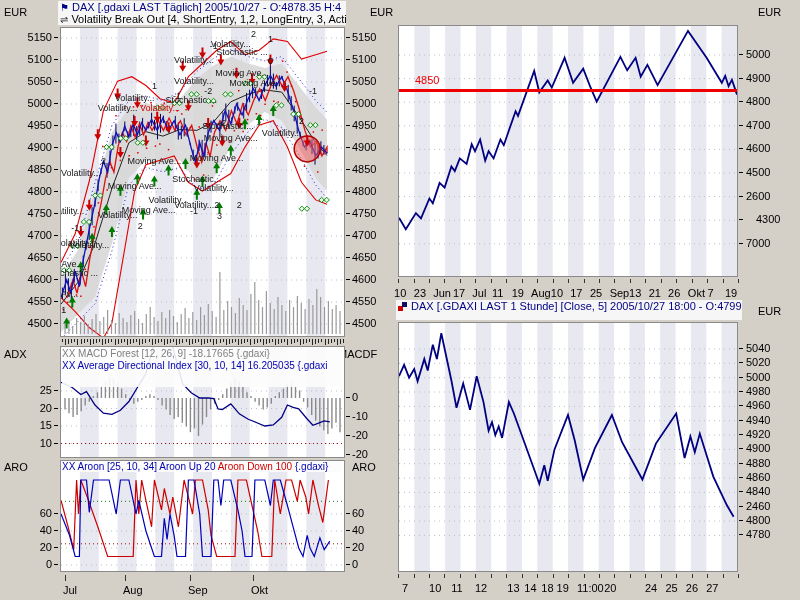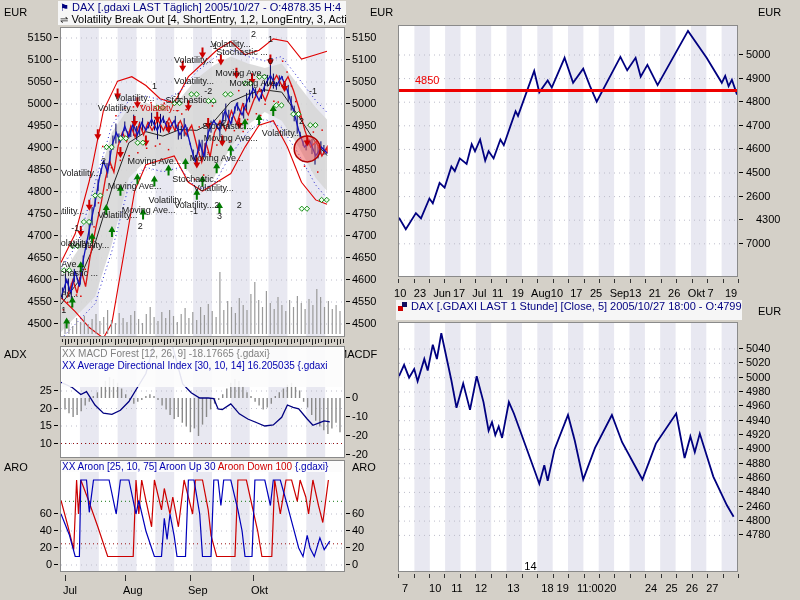--- a/index.html
+++ b/index.html
@@ -535,21 +535,21 @@
         <line x1="0" y1="70.0" x2="283" y2="70.0" stroke="#bcbcca" stroke-width="1" stroke-dasharray="1,4"></line>
         <line x1="0" y1="87.0" x2="283" y2="87.0" stroke="#bcbcca" stroke-width="1" stroke-dasharray="1,4"></line>
         <line x1="0" y1="104.0" x2="283" y2="104.0" stroke="#bcbcca" stroke-width="1" stroke-dasharray="1,4"></line>
         <line x1="0" y1="40.3" x2="283" y2="40.3" stroke="#117711" stroke-width="1" stroke-dasharray="1,3"></line>
         <line x1="0" y1="82.8" x2="283" y2="82.8" stroke="#991111" stroke-width="1" stroke-dasharray="1,3"></line>
         <polyline points="0.0,39.4 7.1,65.8 12.7,88.7 15.6,19.0 17.5,53.0 19.8,19.0 26.9,37.7 36.8,65.8 46.7,95.5 72.2,95.5 75.0,19.0 77.8,53.0 80.7,19.0 84.9,39.4 90.6,65.8 93.4,19.0 100.5,48.8 103.3,27.5 109.0,53.0 111.8,36.0 117.4,65.8 123.1,19.0 131.6,53.0 134.4,19.0 141.5,19.0 147.2,48.8 150.0,74.3 155.7,95.5 174.0,95.5 176.9,19.0 185.4,19.0 191.0,44.5 196.7,70.0 200.9,95.5 210.8,95.5 213.7,19.0 219.3,53.0 225.0,19.0 230.6,19.0 236.3,40.3 239.1,19.0 244.8,36.0 247.6,53.0 251.9,19.0 257.5,44.5 261.8,61.5 267.4,19.0" fill="none" stroke="#cc0000" stroke-width="1.2"></polyline>
         <polyline points="0.0,53.0 8.5,74.3 14.2,95.5 18.4,95.5 19.8,19.0 25.5,19.0 28.3,51.3 32.5,19.0 48.1,19.0 55.2,53.0 59.4,19.0 67.9,19.0 75.0,53.0 77.8,39.4 84.9,70.0 93.4,95.5 100.5,95.5 103.3,57.3 106.1,78.5 109.0,53.0 113.2,75.1 116.0,95.5 124.5,95.5 127.4,19.0 133.0,19.0 138.7,53.0 141.5,95.5 150.0,95.5 152.8,19.0 157.1,19.0 159.9,44.5 162.7,19.0 169.8,19.0 176.9,48.8 181.1,70.0 184.0,95.5 191.0,95.5 193.9,19.0 203.8,19.0 209.4,44.5 212.3,19.0 219.3,19.0 226.4,44.5 232.1,65.8 237.7,87.0 242.0,95.5 246.2,74.3 249.0,87.0 253.3,95.5 258.9,76.8 263.2,88.7 268.8,80.2" fill="none" stroke="#0000bb" stroke-width="1.2"></polyline>
       </svg>
     </div>
   <div class="ttl" style="left:62px;top:461px;width:280px;height:11px;font-size:10px;background:rgba(252,252,252,0.9)">
-    <span class="blue">XX Aroon [25, 10, 75] Aroon Up 30 </span><span class="redtxt">Aroon Down 100</span><span class="blue"> {.gdaxi}</span>
+    <span class="blue">XX Aroon [25, 10, 34] Aroon Up 20 </span><span class="redtxt">Aroon Down 100</span><span class="blue"> {.gdaxi}</span>
   </div>
 
   <div class="cur" style="left:758px;top:6px">EUR</div>
   <div id="chart-rtop" class="plot" style="left:398px;top:25px;width:340px;height:252px">
       <svg width="338" height="250" viewBox="0 0 338 250">
         <rect x="15.4" y="0" width="15.4" height="250" fill="#e8e8f1"></rect>
         <rect x="46.1" y="0" width="15.4" height="250" fill="#e8e8f1"></rect>
         <rect x="76.8" y="0" width="15.4" height="250" fill="#e8e8f1"></rect>
         <rect x="107.5" y="0" width="15.4" height="250" fill="#e8e8f1"></rect>
         <rect x="138.3" y="0" width="15.4" height="250" fill="#e8e8f1"></rect>
@@ -911,21 +911,21 @@
     <div class="vtick" style="left: 676.2px; top: 574px; height: 4px;"></div>
     <div class="vtick" style="left: 691.6px; top: 574px; height: 4px;"></div>
     <div class="vtick" style="left: 707.1px; top: 574px; height: 4px;"></div>
     <div class="vtick" style="left: 722.5px; top: 574px; height: 4px;"></div>
     <div class="vtick" style="left: 738px; top: 574px; height: 4px;"></div>
     <div class="tick" style="left: 401.9px; top: 582px;">7</div>
     <div class="tick" style="left: 429.1px; top: 582px;">10</div>
     <div class="tick" style="left: 451.2px; top: 582px;">11</div>
     <div class="tick" style="left: 475px; top: 582px;">12</div>
     <div class="tick" style="left: 507.3px; top: 582px;">13</div>
-    <div class="tick" style="left: 524.3px; top: 560px;">14</div>
+    <div class="tick" style="left: 524.3px; top: 582px;">14</div>
     <div class="tick" style="left: 541.3px; top: 582px;">18</div>
     <div class="tick" style="left: 556.6px; top: 582px;">19</div>
     <div class="tick" style="left: 577px; top: 582px;">11:00</div>
     <div class="tick" style="left: 604.2px; top: 582px;">20</div>
     <div class="tick" style="left: 645px; top: 582px;">24</div>
     <div class="tick" style="left: 665.4px; top: 582px;">25</div>
     <div class="tick" style="left: 685.8px; top: 582px;">26</div>
     <div class="tick" style="left: 706.2px; top: 582px;">27</div>
   </div>
 

